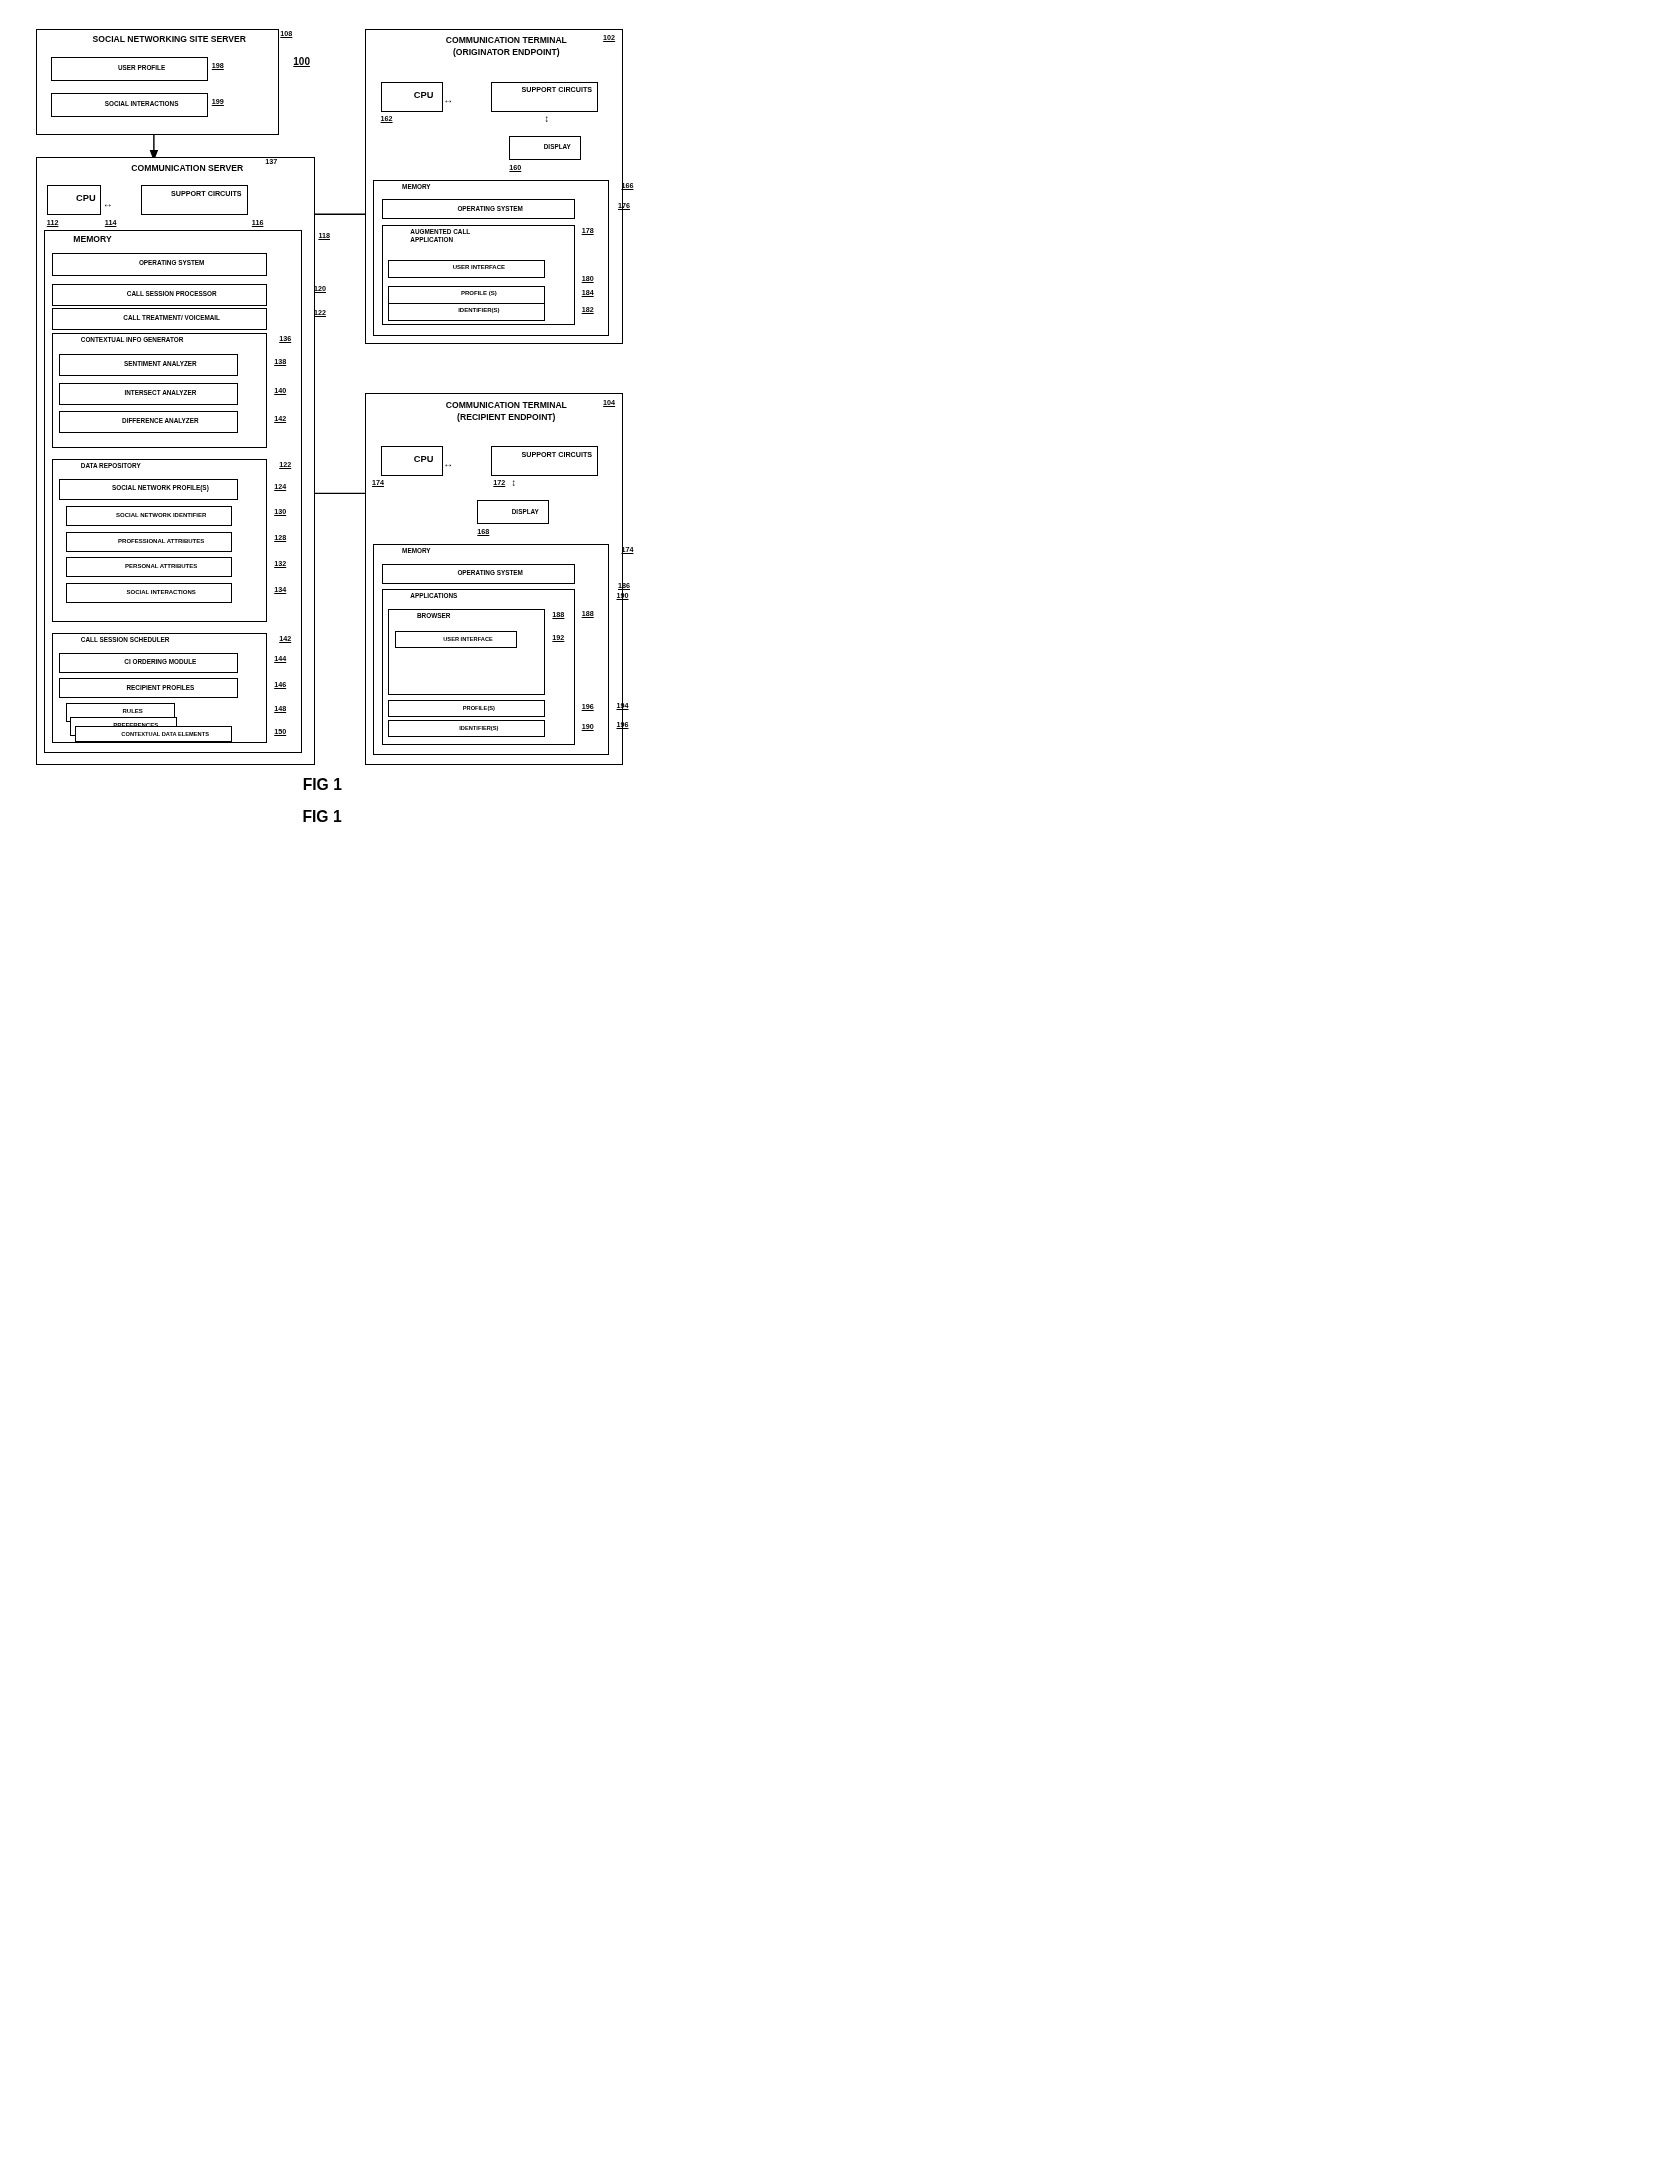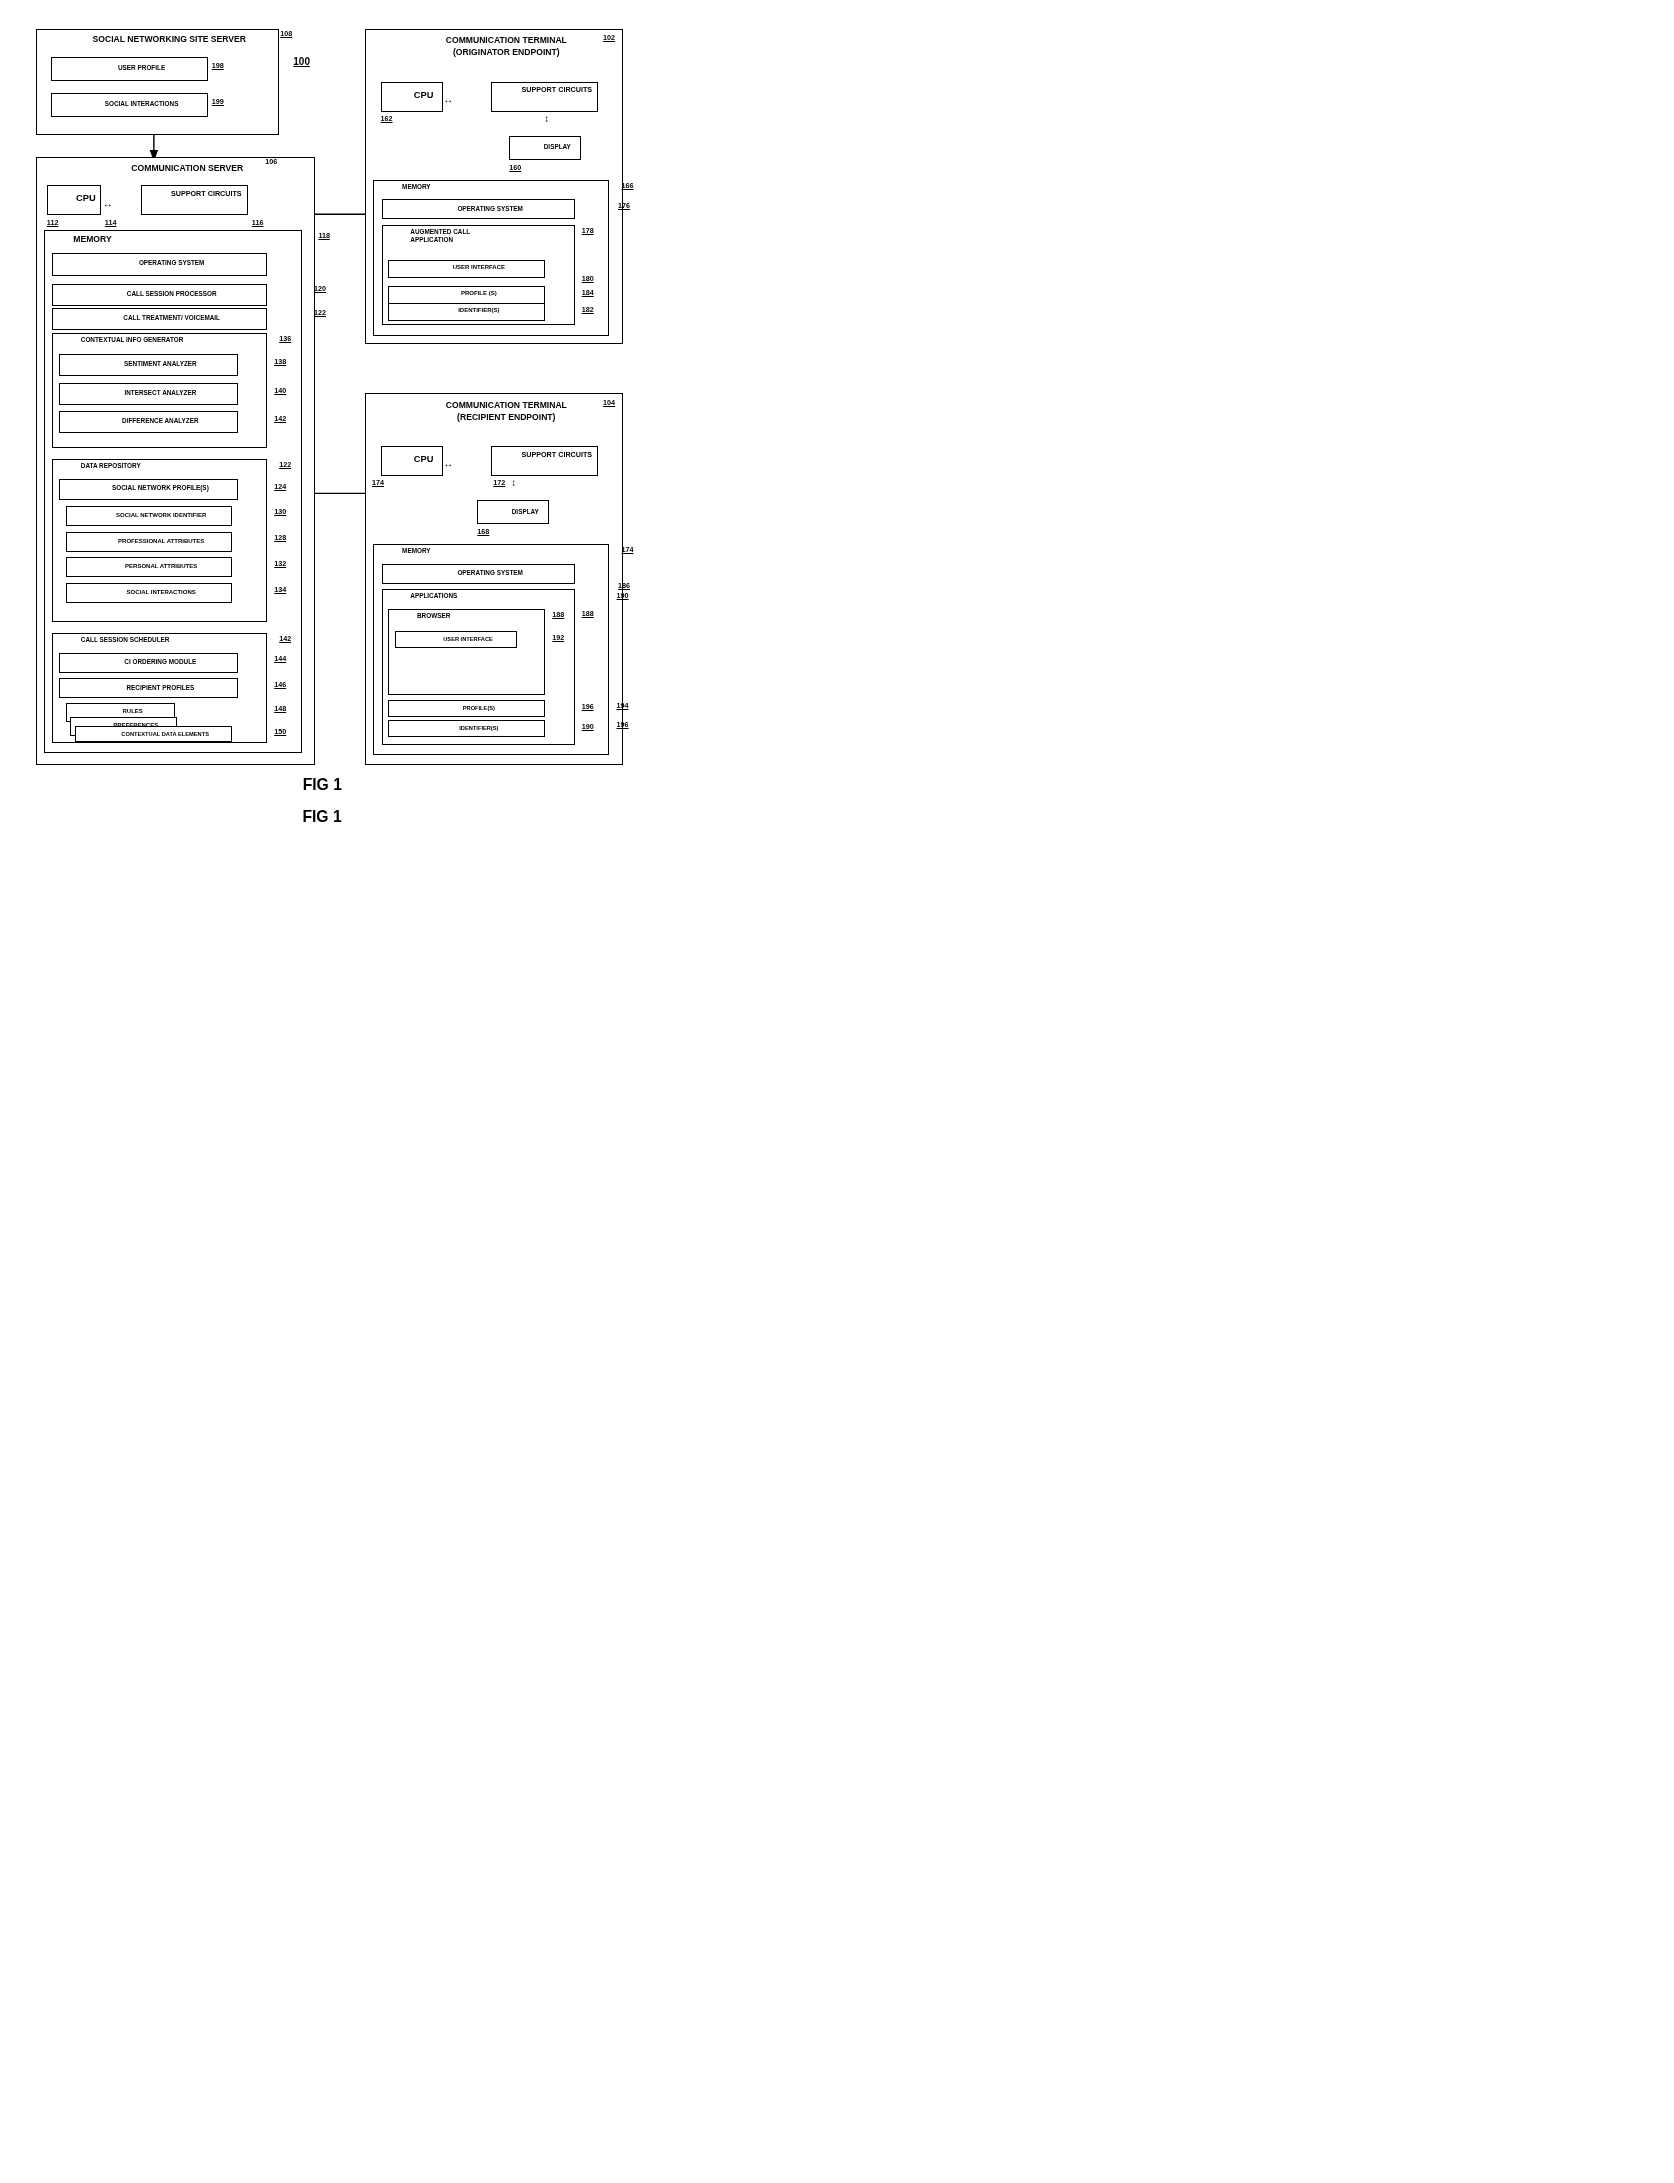--- a/index.html
+++ b/index.html
@@ -222,21 +222,21 @@
         </div>
 
         <div class="box" style="left:21.5px; top:92px; width:157px; height:15.7px;">
           <div class="box-label-sm" style="line-height:10px;font-size:5.7px;">CONTEXTUAL DATA ELEMENTS</div>
         </div>
         <span class="ref-num" style="right:-20px; top:93px;">150</span>
       </div>
 
     </div>
   </div>
-  <span class="ref-num" style="left:251px; top:143px; text-decoration:none;">106</span>
+  <span class="ref-num" style="left:251px; top:143px; text-decoration:none;">137</span>
 
   <div class="box" style="left:351px; top:14.3px; width:258px; height:315px;">
     <div class="box-label" style="font-size:8.6px; padding:4.3px 2.9px; white-space:pre-line; line-height:1.4;">COMMUNICATION TERMINAL
 (ORIGINATOR ENDPOINT)</div>
     <span class="ref-num" style="right:7.2px; top:3.6px;">102</span>
 
     <div class="box" style="left:14.3px; top:52px; width:62px; height:30px;">
       <div class="box-label" style="line-height:21.5px; font-size:9.3px;">CPU</div>
     </div>
     <span class="ref-num" style="left:14.3px; top:84px;">162</span>

